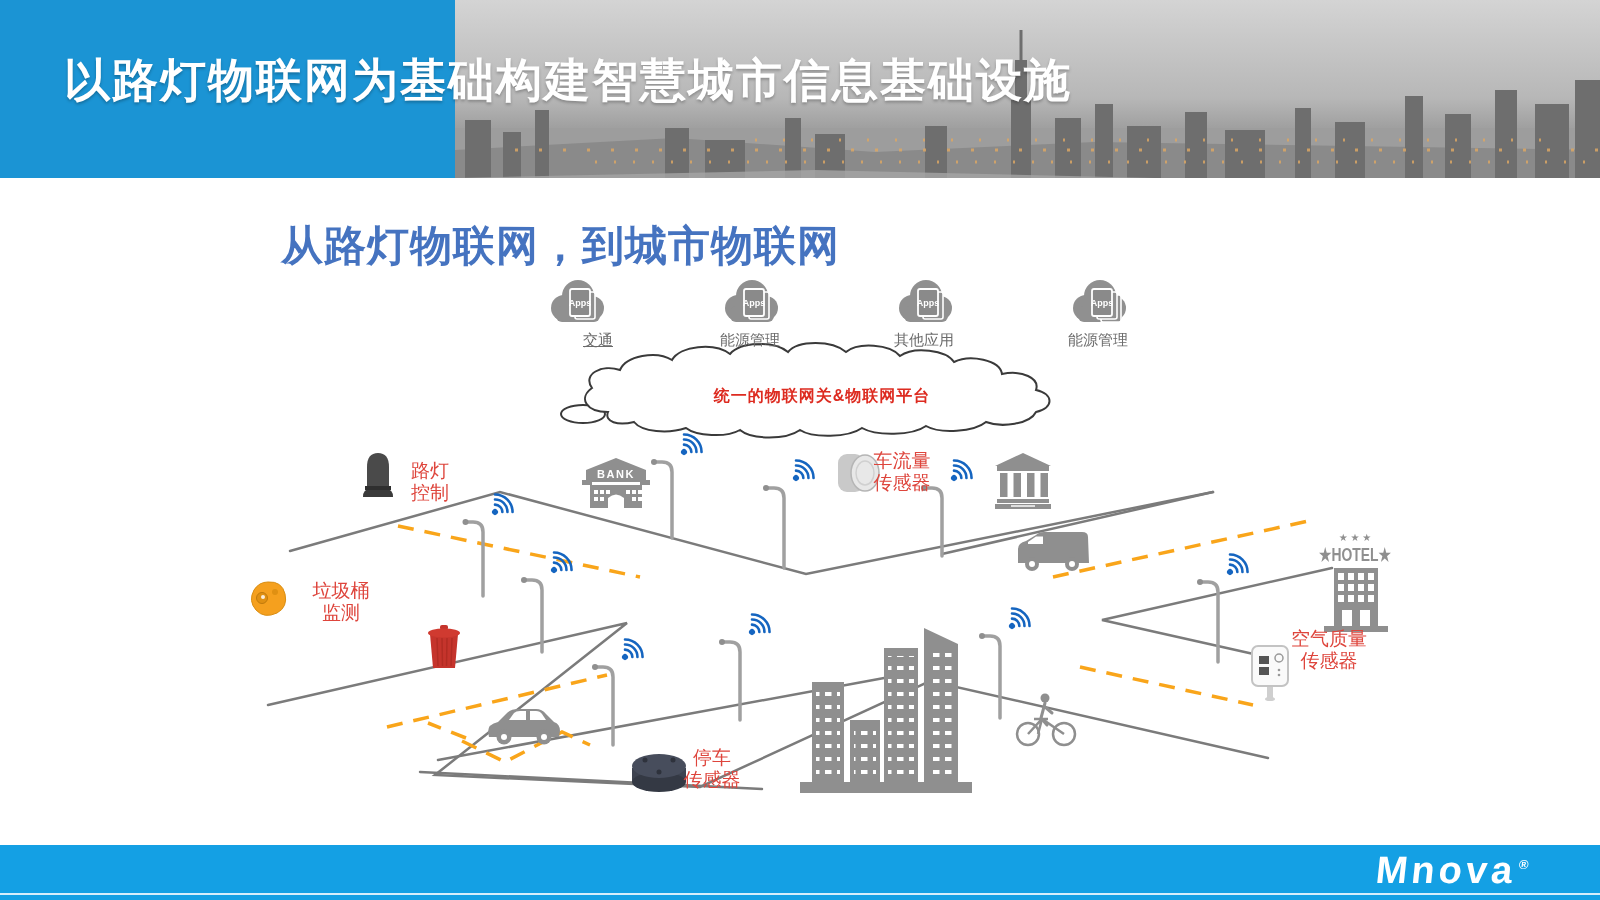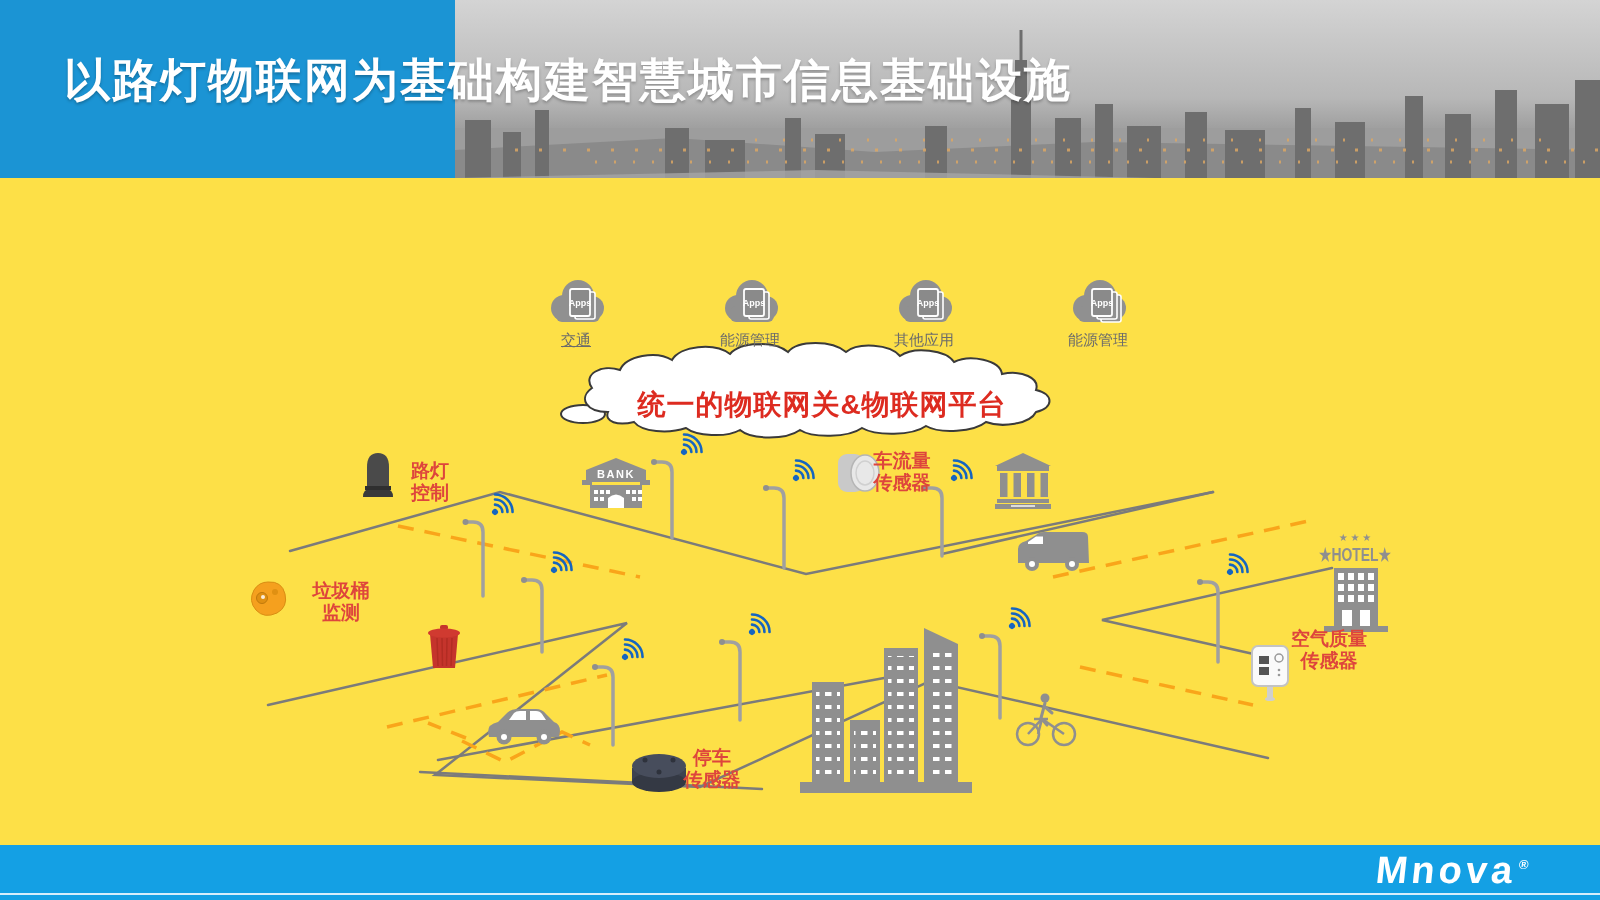--- a/index.html
+++ b/index.html
@@ -1,40 +1,40 @@
 <!DOCTYPE html>
 <html><head>
 <meta charset="utf-8">
 <style>
   html,body{margin:0;padding:0;background:#e8e8e8;}
-  .slide{position:relative;width:1600px;height:900px;background:#fde047;overflow:hidden;
+  .slide{position:relative;width:1600px;height:900px;background:#ffffff;overflow:hidden;
          font-family:"Liberation Sans",sans-serif;}
 
   
   .header{position:absolute;left:0;top:0;width:1600px;height:178px;background:#1B94D4;}
   .header-photo{position:absolute;left:455px;top:0;width:1145px;height:178px;}
   .header-title{position:absolute;left:64px;top:50px;width:1480px;color:#ffffff;
                 font-size:46px;font-weight:bold;letter-spacing:2px;white-space:nowrap;
                 text-shadow:0 2px 3px rgba(0,0,0,.25);}
 
   
   .subtitle{position:absolute;left:281px;top:218px;font-family:"Liberation Serif","DejaVu Serif",serif;
             font-size:42px;font-weight:bold;color:#4573C0;letter-spacing:1px;white-space:nowrap;}
 
   
   .app-label{position:absolute;top:331px;width:140px;text-align:center;color:#6b6b6b;
              font-size:15px;font-weight:500;}
 
   
   .platform-label{position:absolute;left:622px;top:386px;width:400px;text-align:center;
-                  color:#DD2B20;font-size:28px;font-weight:bold;letter-spacing:1px;}
+                  color:#DD2B20;font-size:16px;font-weight:bold;letter-spacing:1px;}
 
   
   .s-label{position:absolute;width:120px;text-align:center;color:#DE453C;
-           font-size:19px;line-height:22px;font-weight:700;}
+           font-size:19px;line-height:22px;font-weight:400;}
   .s-label span{display:block;}
 
   
   .diagram{position:absolute;left:0;top:0;width:1600px;height:900px;}
 
   
   .footer{position:absolute;left:0;top:845px;width:1600px;height:55px;background:#14A0E4;}
   .footer-line{position:absolute;left:0;top:48px;width:1600px;height:2px;background:#d6eefb;}
   .logo{position:absolute;right:72px;top:4px;color:#ffffff;font-size:38px;font-weight:bold;
         letter-spacing:4px;transform:skewX(-6deg);font-family:"Liberation Sans",sans-serif;}
@@ -89,20 +89,21 @@
           <line x1="60" y1="150" x2="1145" y2="150" stroke-dasharray="3 21"></line>
           <line x1="140" y1="162" x2="1145" y2="162" stroke-dasharray="2 17"></line>
           <line x1="300" y1="140" x2="1100" y2="140" stroke-dasharray="2 26"></line>
         </g>
         <polygon points="0,178 360,170 700,178" fill="#a5a5a5" opacity="0.8"></polygon>
       </svg>
     </div>
     <div class="header-title">以路灯物联网为基础构建智慧城市信息基础设施</div>
   </div>
 
+  <div class="subtitle">从路灯物联网，到城市物联网</div>
 
   <svg class="diagram" viewBox="0 0 1600 900">
     <defs>
       <g id="wifi">
         <circle cx="0" cy="0" r="3" fill="#1565C0"></circle>
         <path d="M-5.2,-5.2 A7.4,7.4 0 0 1 5.2,-5.2 M-8.8,-8.8 A12.4,12.4 0 0 1 8.8,-8.8 M-12.4,-12.4 A17.5,17.5 0 0 1 12.4,-12.4" stroke="#1565C0" stroke-width="2.6" fill="none" stroke-linecap="round"></path>
       </g>
       <pattern id="winpat" width="12" height="13" patternUnits="userSpaceOnUse">
         <rect x="1" y="1" width="6.5" height="4" fill="#ffffff"></rect>
       </pattern>
@@ -368,21 +369,21 @@
       <ellipse cx="18" cy="55" rx="5" ry="2" fill="#cfcfcf"></ellipse>
       <rect x="0" y="2" width="36" height="40" rx="6" fill="#fafafa" stroke="#c3c3c3" stroke-width="2"></rect>
       <rect x="7" y="12" width="10" height="8" fill="#555555"></rect>
       <rect x="7" y="23" width="10" height="8" fill="#555555"></rect>
       <circle cx="27" cy="14" r="4" fill="none" stroke="#999999" stroke-width="1.5"></circle>
       <circle cx="27" cy="26" r="1.3" fill="#999999"></circle>
         <circle cx="27" cy="31" r="1.3" fill="#999999"></circle>
     </g>
   </svg>
 
-  <div class="app-label" style="left:506px;text-decoration:underline;">交通</div>
+  <div class="app-label" style="left:528px;text-decoration:underline;">交通</div>
   <div class="app-label" style="left:680px;">能源管理</div>
   <div class="app-label" style="left:854px;">其他应用</div>
   <div class="app-label" style="left:1028px;">能源管理</div>
 
   <div class="platform-label">统一的物联网关&amp;物联网平台</div>
 
   <div class="s-label" style="left:370px;top:460px;">
     <span>路灯</span>
     <span>控制</span>
   </div>

